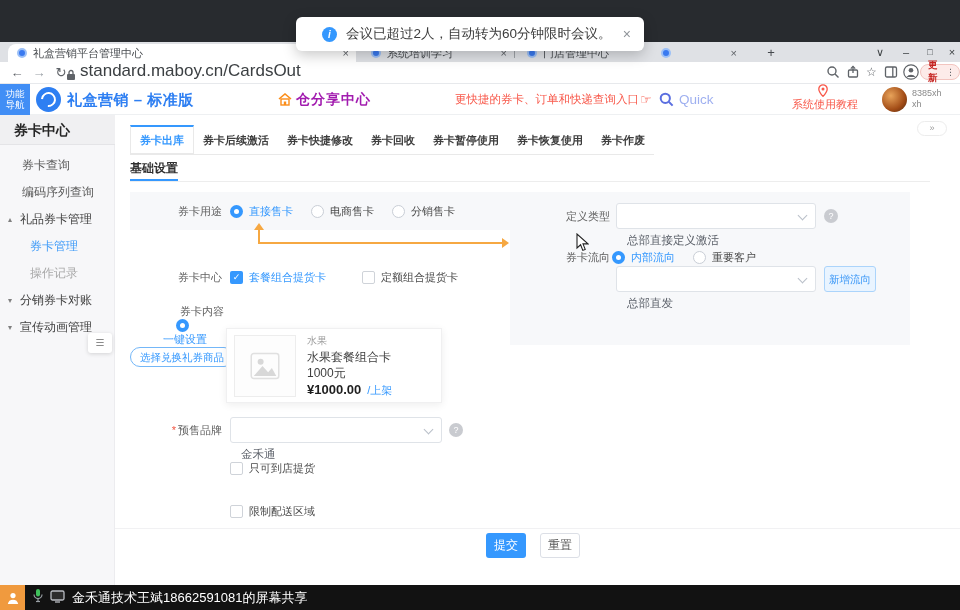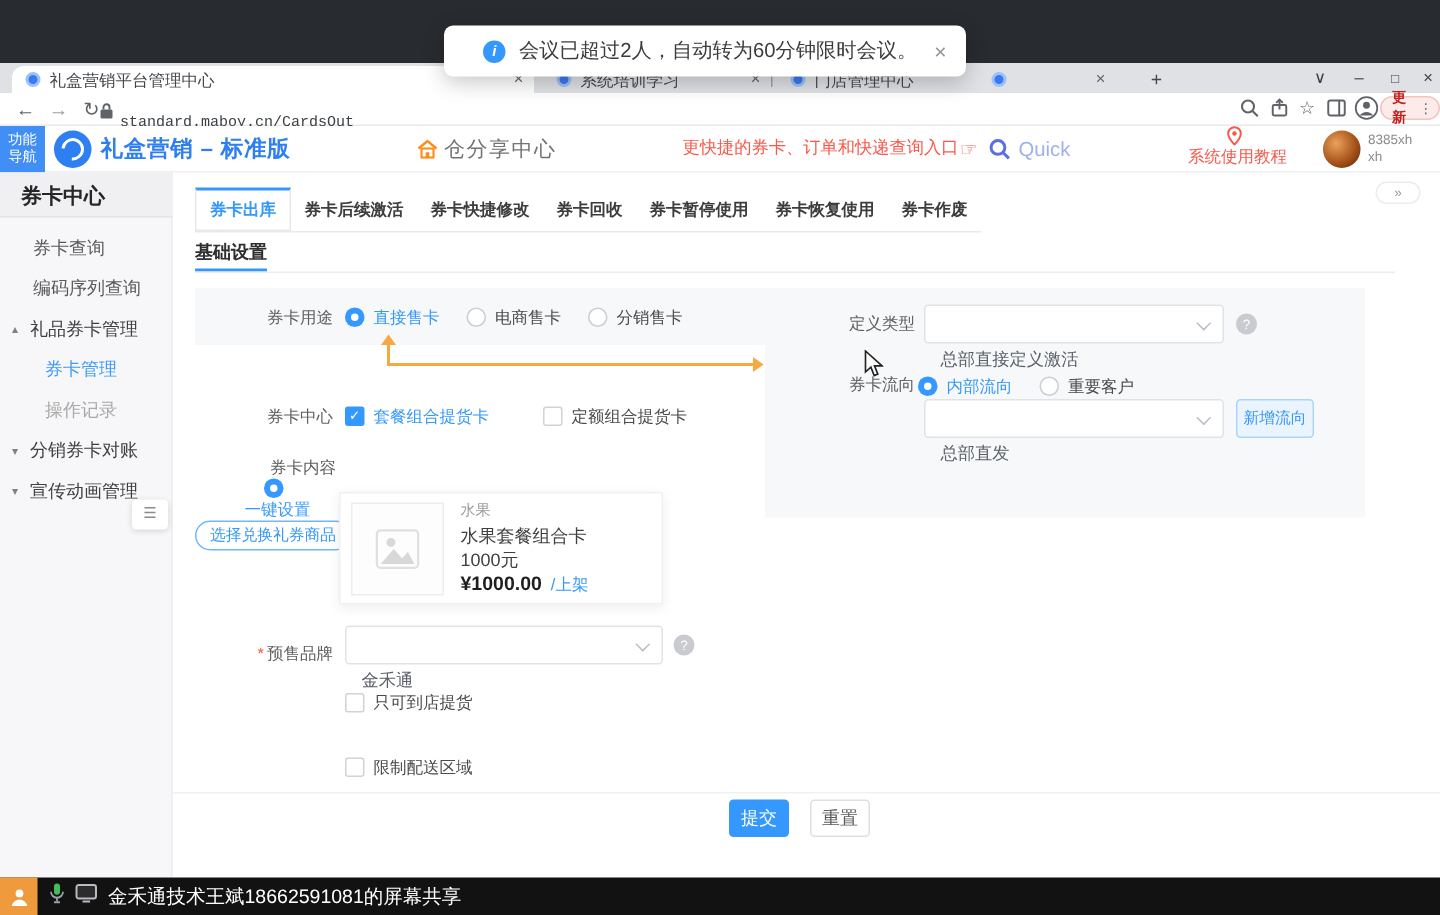--- a/index.html
+++ b/index.html
@@ -27,35 +27,35 @@
   #btab4{left:652px;width:92px;}
   .tabdiv{position:absolute;top:48px;width:1px;height:10px;background:#9fa3a8;}
   #newtab{left:762px;top:45px;width:18px;height:16px;text-align:center;line-height:15px;font-size:13px;color:#45494d;}
   .winctl{position:absolute;top:44px;height:18px;line-height:17px;font-size:11px;color:#3c4043;text-align:center;width:20px;}
   #wc-chev{left:870px;} #wc-min{left:896px;} #wc-max{left:920px;font-size:9px;} #wc-close{left:942px;}
 
   #urlbar{left:0;top:62px;width:960px;height:22px;background:#fff;border-bottom:1px solid #e7e9ec;}
   .navico{position:absolute;top:62px;height:22px;line-height:21px;font-size:13px;color:#5f6368;width:18px;text-align:center;}
   #nav-back{left:8px;} #nav-fwd{left:30px;color:#9aa0a6;} #nav-reload{left:52px;}
   #lock{left:66px;top:67px;}
-  #url-text{left:80px;top:72px;height:22px;line-height:22px;font-size:10px;color:#3c4043;font-family:Liberation Mono, monospace;}
+  #url-text{left:80px;top:60px;height:22px;line-height:22px;font-size:17px;color:#3c4043;}
   .ricon{position:absolute;top:65px;}
   #star-ico{left:866px;top:62px;height:22px;line-height:21px;font-size:12px;color:#5f6368;}
   #update-pill{left:920px;top:64px;height:16px;border-radius:8px;background:#fdebe9;border:1px solid #f2c4bf;display:flex;align-items:center;padding:0 4px 0 7px;}
   #update-pill .utxt{font-size:9.5px;color:#c5221f;font-weight:bold;}
   #update-pill .udots{font-size:9px;color:#5f6368;margin-left:3px;}
 
   
   #appheader{left:0;top:84px;width:960px;height:31px;background:#fff;border-bottom:1px solid #eef0f2;}
   #nav-toggle{left:0;top:84px;width:30px;height:31px;background:#418ef5;color:#fff;font-size:9.5px;text-align:center;padding-top:4px;line-height:11px;cursor:pointer;}
   #logo{left:36px;top:87px;width:25px;height:25px;border-radius:50%;background:#2e7ff2;}
   #logo .ring{position:absolute;left:5px;top:5px;width:15px;height:15px;border-radius:50%;border:2.5px solid #fff;border-left-color:transparent;transform:rotate(-40deg);}
   #brand{left:67px;top:84px;height:31px;line-height:31px;font-size:15px;font-weight:bold;color:#2e7ff2;letter-spacing:.5px;white-space:nowrap;}
   #share-center{left:278px;top:84px;height:31px;display:flex;align-items:center;}
-  #share-center .sctxt{font-size:14px;font-weight:normal;color:#737373;letter-spacing:1px;margin-left:4px;}
+  #share-center .sctxt{font-size:14px;font-weight:bold;color:#a21caf;letter-spacing:1px;margin-left:4px;}
   #promo{left:455px;top:84px;height:31px;line-height:31px;font-size:11.5px;color:#f8584a;white-space:nowrap;}
   #hand-ico{left:640px;top:84px;height:31px;line-height:31px;font-size:13px;color:#f8584a;}
   #quick{left:659px;top:84px;height:31px;display:flex;align-items:center;}
   #quick .qtxt{font-size:13.5px;color:#9fb0f0;margin-left:5px;}
   #tutorial{left:788px;top:84px;height:31px;display:flex;align-items:center;flex-direction:column;}
   #tutorial .tutxt{font-size:11px;color:#f8584a;margin-left:4px;}
   #user-avatar{left:882px;top:87px;width:25px;height:25px;border-radius:50%;background:radial-gradient(circle at 35% 35%,#e8a35a,#a34d17 60%,#4e240b);}
   #user-meta{left:912px;top:88px;font-size:9px;color:#8a8a8a;line-height:11px;}
 
   
@@ -124,21 +124,21 @@
   
   #pcard{left:226px;top:328px;width:216px;height:75px;background:#fff;border:1px solid #f0f0f1;box-shadow:0 2px 8px rgba(0,0,0,.07);}
   #pimg{position:absolute;left:7px;top:6px;width:62px;height:62px;border:1px solid #ededed;background:#fdfdfd;display:flex;align-items:center;justify-content:center;}
   #ptexts{position:absolute;left:80px;top:4px;line-height:16px;}
   #pcat{font-size:10px;color:#9b9b9b;}
   #pname{font-size:12px;color:#404040;}
   #pden{font-size:12px;color:#404040;}
   #pprice{font-size:13px;font-weight:bold;color:#1f1f1f;}
   #pstatus{font-size:11px;color:#3598fe;margin-left:6px;cursor:pointer;}
 
-  #row-brand{left:130px;top:417px;height:26px;align-items:flex-end;}
+  #row-brand{left:130px;top:417px;height:26px;}
   #req-star{color:#f25643;font-size:11px;margin-right:2px;}
   #sel-brand{left:230px;top:417px;width:212px;}
   #help-brand{left:449px;top:423px;}
   #row-cb1{left:230px;top:460px;height:16px;}
   #row-cb2{left:230px;top:503px;height:16px;}
 
   #footer-div{left:115px;top:528px;width:845px;height:1px;background:#f1f1f3;}
   #submit-btn{left:486px;top:533px;width:40px;height:25px;background:#3598fe;border:none;border-radius:3px;color:#fff;font-size:12px;cursor:pointer;}
   #reset-btn{left:540px;top:533px;width:40px;height:25px;background:#fff;border:1px solid #dcdfe6;border-radius:3px;color:#595959;font-size:12px;cursor:pointer;}
 

